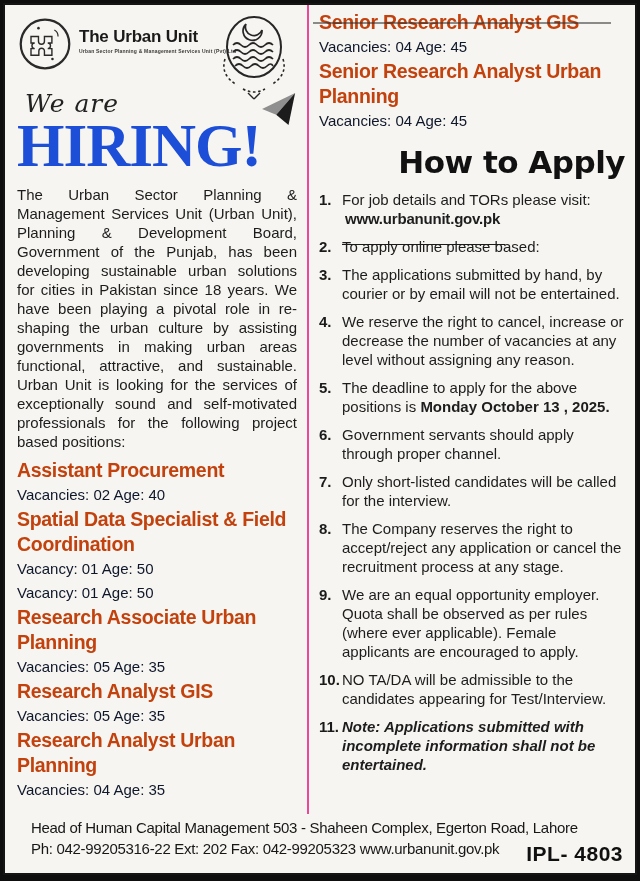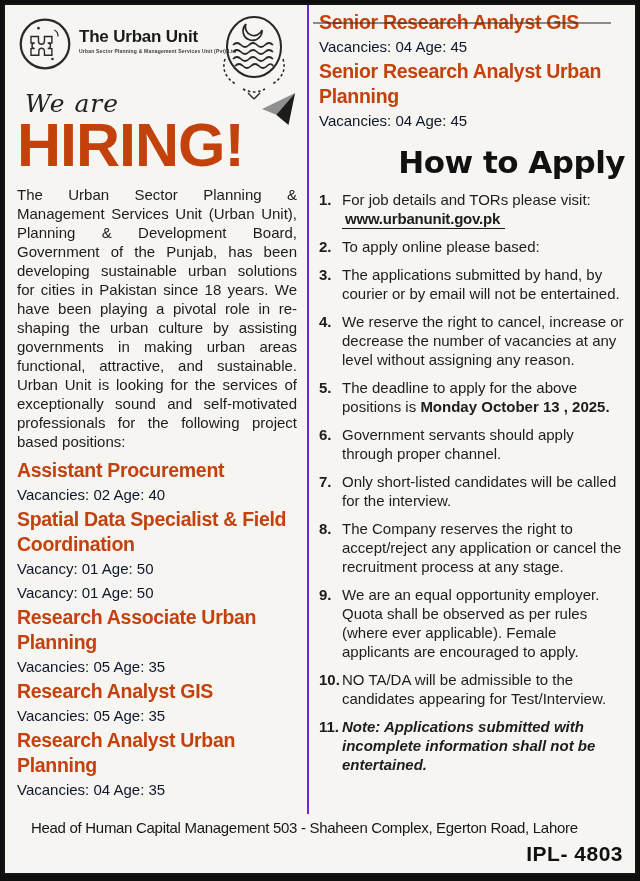--- a/index.html
+++ b/index.html
@@ -8,42 +8,42 @@
     font-family:"Liberation Sans", sans-serif;color:#1a1a1a;
     -webkit-font-smoothing:antialiased;
   }
   .ad{
     position:absolute;left:3px;top:3px;right:3px;bottom:6px;
     background:#f6f5f1;border:2px solid #151515;
     display:flex;flex-direction:column;
   }
   .columns{flex:1;display:flex;min-height:0;}
   .col-left{
-    width:280px;padding:8px 10px 0 12px;border-right:2px solid #6d28d9;
+    width:280px;padding:8px 10px 0 12px;border-right:2px solid #ec4899;
     position:relative;flex:none;
   }
   .col-right{flex:1;padding:4px 10px 0 10px;min-width:0;}
 
   
   .masthead{display:flex;align-items:flex-start;height:74px;}
   .org-logo{width:56px;height:58px;flex:none;margin-top:2px;}
   .org-text{margin-left:6px;margin-top:14px;}
   .org-name{font-size:17px;font-weight:bold;letter-spacing:-0.2px;white-space:nowrap;}
   .org-tagline{font-size:5px;color:#3a3a3a;letter-spacing:0.2px;margin-top:1px;white-space:nowrap;font-weight:bold;}
   .govt-logo{position:absolute;right:14px;top:6px;width:78px;height:92px;}
   .plane{position:absolute;right:8px;top:88px;width:38px;height:34px;}
 
   
   .we-are{
     font-family:"DejaVu Serif", serif;font-style:italic;font-size:25px;
     margin:2px 0 0 8px;letter-spacing:1px;color:#222;
   }
   .hiring{
-    font-family:Liberation Sans, sans-serif;font-weight:bold;font-size:61px;
-    line-height:0.98;letter-spacing:-1px;margin-top:-2px;color:#c2410c;
+    font-family:Liberation Serif, serif;font-weight:bold;font-size:61px;
+    line-height:0.98;letter-spacing:-1px;margin-top:-2px;color:#1d4ed8;
   }
 
   .intro{
     margin-top:9px;font-size:15px;line-height:19px;text-align:justify;
     color:#1c1c1c;
   }
 
   
   .positions{margin-top:7px;}
   .pos-title{
@@ -63,21 +63,21 @@
     letter-spacing:-0.5px;margin:12px 0 10px 0;color:#111;text-align:right;
   }
   .apply-list{margin-top:2px;}
   .apply-item{display:flex;margin-bottom:9px;}
   .apply-item .num{flex:none;width:23px;font-weight:bold;font-size:15px;line-height:19px;}
   .apply-body{flex:1;font-size:15px;line-height:19px;color:#1d1d1d;}
   .seg-normal{}
   .seg-bold{font-weight:bold;}
   .seg-bold-italic{font-weight:bold;font-style:italic;}
   .seg-link{
-    font-weight:bold;border-bottom:1.6px solid #1a1a1a;padding:0 5px 1px 3px;
+    font-weight:bold;border-bottom:1.6px solid #1a1a1a;padding:0 5px 17px 3px;
     letter-spacing:-0.2px;
     margin-top:18px;
   }
 
   
   .footer{flex:none;height:56px;position:relative;padding:3px 14px 0 26px;}
   .footer-address{font-size:15px;line-height:21px;letter-spacing:-0.3px;color:#171717;}
   .footer-contact{font-size:15px;line-height:21px;letter-spacing:-0.3px;color:#171717;}
   .ipl-code{
     position:absolute;right:12px;bottom:7px;font-weight:bold;font-size:21px;
@@ -222,15 +222,16 @@
           <div class="apply-item">
             <span class="num">11.</span>
             <div class="apply-body"><span class="seg-bold-italic">Note: Applications submitted with incomplete information shall not be entertained.</span></div>
           </div>
         </div>
     </div>
   </div>
 
   <div class="footer">
     <div class="footer-address">Head of Human Capital Management 503 - Shaheen Complex, Egerton Road, Lahore</div>
+    <div class="footer-contact">Ph: 042-99205316-22 Ext: 202 Fax: 042-99205323  www.urbanunit.gov.pk</div>
     <div class="ipl-code">IPL- 4803</div>
   </div>
 </div>
 
 </body></html>

